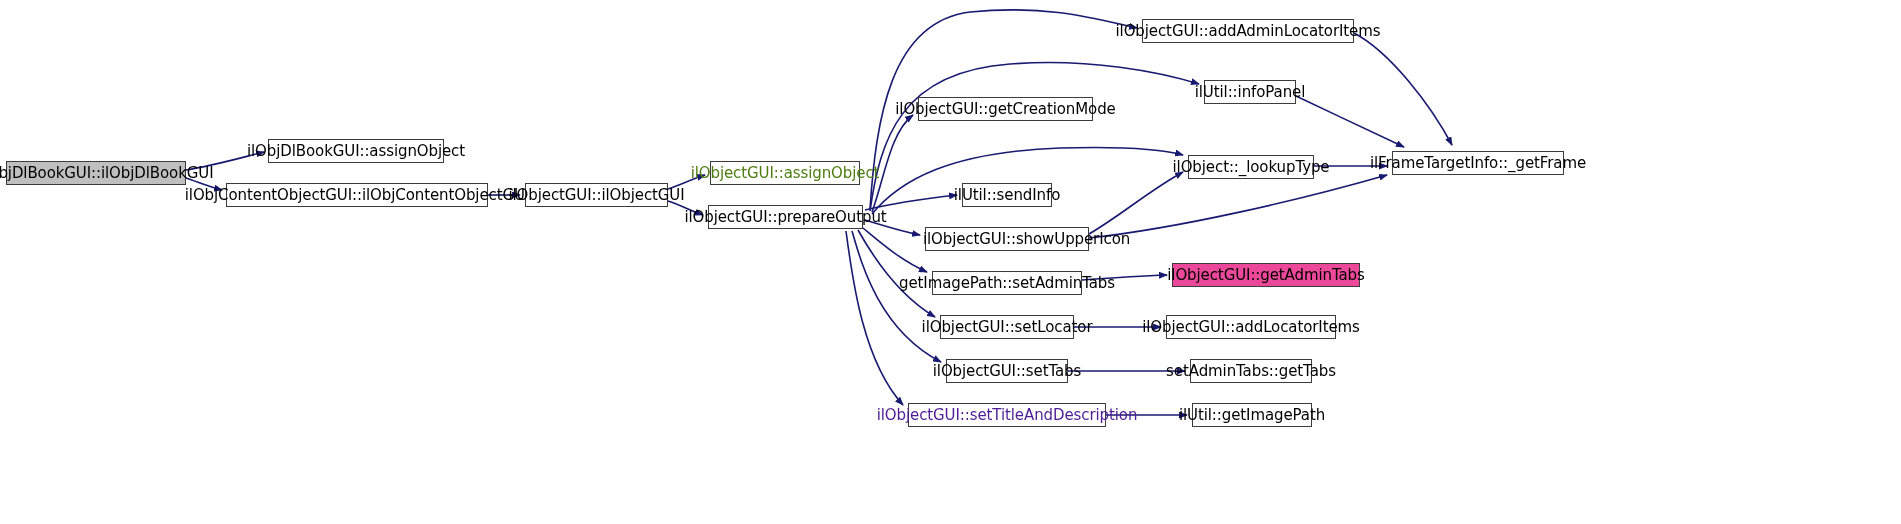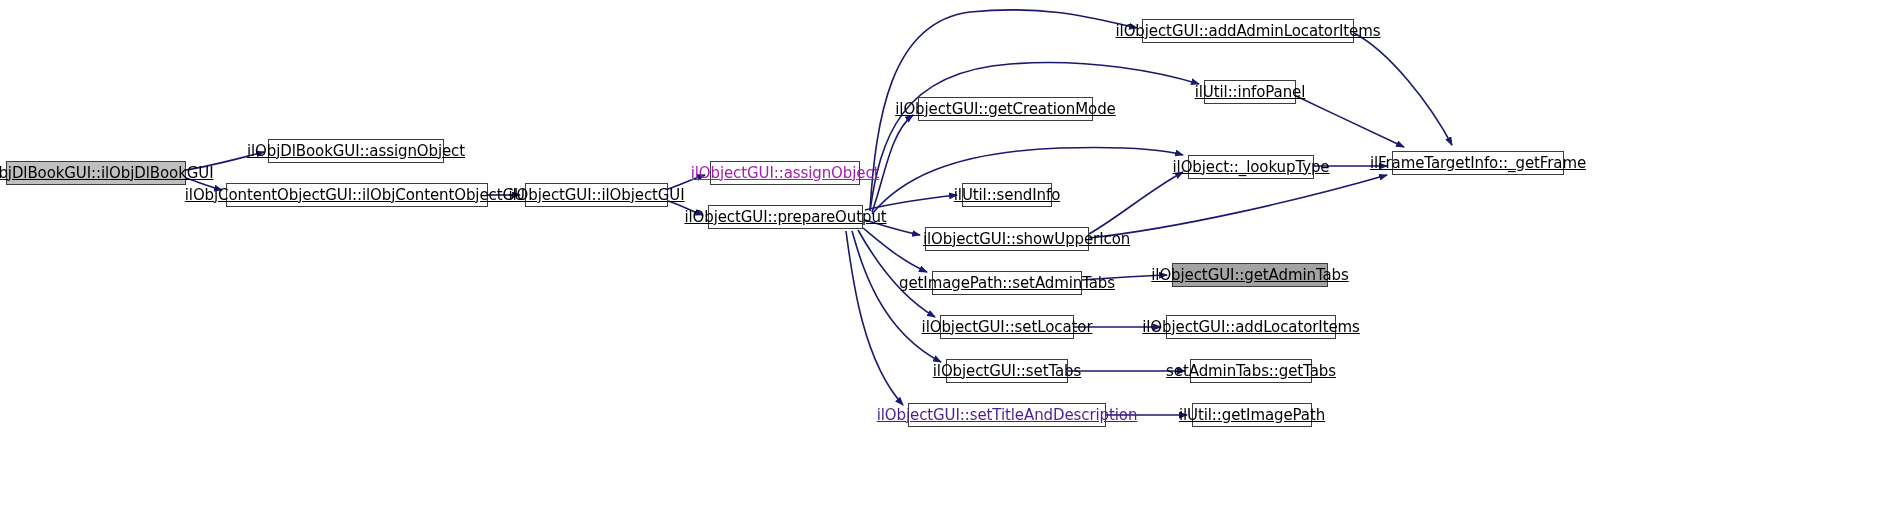--- a/index.html
+++ b/index.html
@@ -37,21 +37,20 @@
     letter-spacing: -0.1px;
     line-height: 1;
   }
   .node.root {
     background: #bfbfbf;
     border: 1px solid #3c3c3c;
   }
   .node-label {
     display: block;
     padding: 0 7px;
-    text-decoration: underline;
   }
 </style>
 </head>
 <body>
 
 <div id="canvas" style="background: rgb(255, 255, 255);">
   <svg id="edge-layer" viewBox="0 0 1901 524" xmlns="http://www.w3.org/2000/svg">
     <defs>
       <marker id="arrow" markerWidth="9" markerHeight="7" refX="8" refY="3.5" orient="auto" markerUnits="userSpaceOnUse">
         <path d="M0,0 L9,3.5 L0,7 z" fill="#191970"></path>
@@ -90,21 +89,21 @@
       </div>
       <div class="node" style="left: 268px; top: 139px; width: 176px; height: 24px; border-color: rgb(60, 60, 60); background: rgb(255, 255, 255); color: rgb(0, 0, 0);">
         <span class="node-label">ilObjDlBookGUI::assignObject</span>
       </div>
       <div class="node" style="left: 226px; top: 183px; width: 262px; height: 24px; border-color: rgb(60, 60, 60); background: rgb(255, 255, 255); color: rgb(0, 0, 0);">
         <span class="node-label">ilObjContentObjectGUI::ilObjContentObjectGUI</span>
       </div>
       <div class="node" style="left: 525px; top: 183px; width: 143px; height: 24px; border-color: rgb(60, 60, 60); background: rgb(255, 255, 255); color: rgb(0, 0, 0);">
         <span class="node-label">ilObjectGUI::ilObjectGUI</span>
       </div>
-      <div class="node" style="left: 710px; top: 161px; width: 150px; height: 24px; border-color: rgb(60, 60, 60); background: rgb(255, 255, 255); color: #a21caf;">
+      <div class="node" style="left: 710px; top: 161px; width: 150px; height: 24px; border-color: rgb(60, 60, 60); background: rgb(255, 255, 255); color: #4d7c0f;">
         <span class="node-label">ilObjectGUI::assignObject</span>
       </div>
       <div class="node" style="left: 708px; top: 205px; width: 155px; height: 24px; border-color: rgb(60, 60, 60); background: rgb(255, 255, 255); color: rgb(0, 0, 0);">
         <span class="node-label">ilObjectGUI::prepareOutput</span>
       </div>
       <div class="node" style="left: 918px; top: 97px; width: 175px; height: 24px; border-color: rgb(60, 60, 60); background: rgb(255, 255, 255); color: rgb(0, 0, 0);">
         <span class="node-label">ilObjectGUI::getCreationMode</span>
       </div>
       <div class="node" style="left: 962px; top: 183px; width: 90px; height: 24px; border-color: rgb(60, 60, 60); background: rgb(255, 255, 255); color: rgb(0, 0, 0);">
         <span class="node-label">ilUtil::sendInfo</span>
@@ -126,21 +125,21 @@
       </div>
       <div class="node" style="left: 1142px; top: 19px; width: 212px; height: 24px; border-color: rgb(60, 60, 60); background: rgb(255, 255, 255); color: rgb(0, 0, 0);">
         <span class="node-label">ilObjectGUI::addAdminLocatorItems</span>
       </div>
       <div class="node" style="left: 1204px; top: 80px; width: 92px; height: 24px; border-color: rgb(60, 60, 60); background: rgb(255, 255, 255); color: rgb(0, 0, 0); justify-content: center;">
         <span class="node-label">ilUtil::infoPanel</span>
       </div>
       <div class="node" style="left: 1188px; top: 155px; width: 126px; height: 24px; border-color: rgb(60, 60, 60); background: rgb(255, 255, 255); color: rgb(0, 0, 0);">
         <span class="node-label">ilObject::_lookupType</span>
       </div>
-      <div class="node" style="left: 1172px; top: 263px; width: 156px; height: 24px; border-color: rgb(60, 60, 60); background: #a3a3a3; color: rgb(0, 0, 0);">
+      <div class="node" style="left: 1172px; top: 263px; width: 188px; height: 24px; border-color: rgb(60, 60, 60); background: #ec4899; color: rgb(0, 0, 0);">
         <span class="node-label">ilObjectGUI::getAdminTabs</span>
       </div>
       <div class="node" style="left: 1166px; top: 315px; width: 170px; height: 24px; border-color: rgb(60, 60, 60); background: rgb(255, 255, 255); color: rgb(0, 0, 0);">
         <span class="node-label">ilObjectGUI::addLocatorItems</span>
       </div>
       <div class="node" style="left: 1190px; top: 359px; width: 122px; height: 24px; border-color: rgb(60, 60, 60); background: rgb(255, 255, 255); color: rgb(0, 0, 0);">
         <span class="node-label">setAdminTabs::getTabs</span>
       </div>
       <div class="node" style="left: 1192px; top: 403px; width: 120px; height: 24px; border-color: rgb(60, 60, 60); background: rgb(255, 255, 255); color: rgb(0, 0, 0);">
         <span class="node-label">ilUtil::getImagePath</span>

